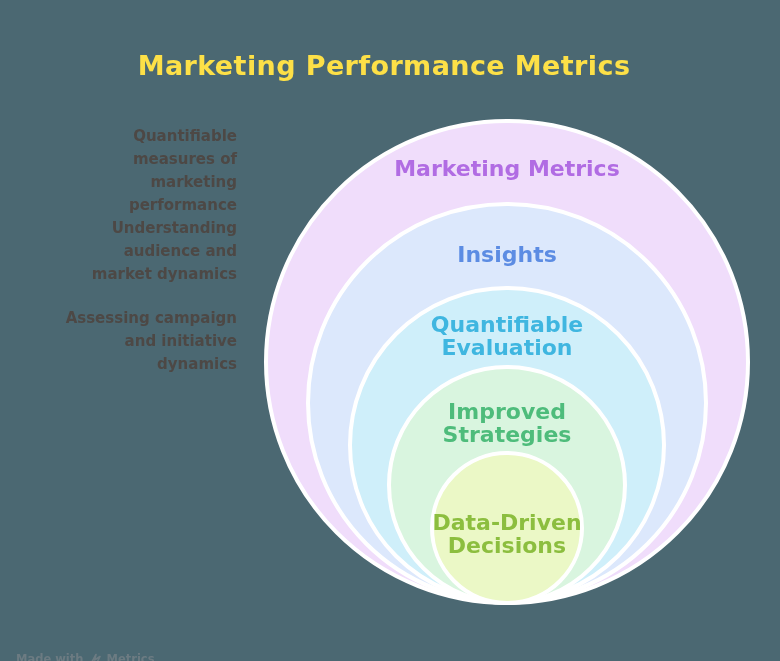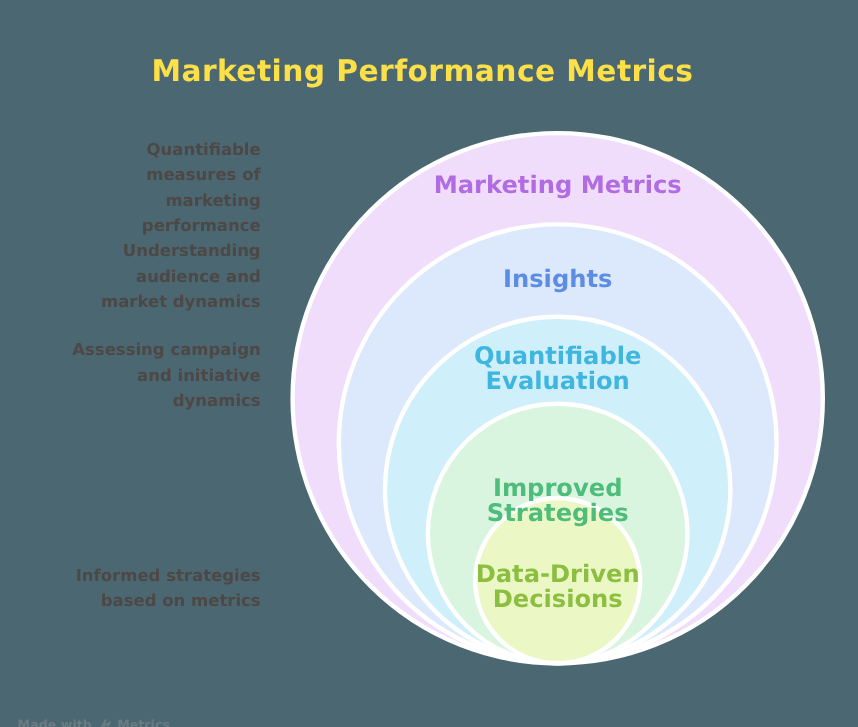--- a/index.html
+++ b/index.html
@@ -59,21 +59,21 @@
     width: 300px;
     text-align: center;
     font-size: 22px;
     font-weight: bold;
     line-height: 23px;
     white-space: pre-line;
   }
   .label-0 { top: 157px; }
   .label-1 { top: 243px; }
   .label-2 { top: 313px; }
-  .label-3 { top: 400px; margin-top: 33px; }
+  .label-3 { top: 400px; }
   .label-4 { top: 511px; }
 
   .watermark {
     position: absolute;
     left: 16px;
     top: 624px;
     display: flex;
     align-items: center;
     gap: 5px;
     font-size: 11.5px;
@@ -93,22 +93,20 @@
   <div class="ann ann-0">Quantifiable
 measures of
 marketing
 performance</div>
   <div class="ann ann-1">Understanding
 audience and
 market dynamics</div>
   <div class="ann ann-2">Assessing campaign
 and initiative
 dynamics</div>
-  <div class="ann ann-4">Informed strategies
-based on metrics</div>
 
   <div class="ring ring-0" style="background: rgb(240, 221, 251);"></div>
   <div class="ring ring-1" style="background: rgb(220, 232, 252);"></div>
   <div class="ring ring-2" style="background: rgb(207, 239, 250);"></div>
   <div class="ring ring-3" style="background: rgb(217, 245, 223);"></div>
   <div class="ring ring-4" style="background: rgb(235, 248, 198);"></div>
 
   <div class="ring-label label-0" style="color: rgb(177, 108, 227);">Marketing Metrics</div>
   <div class="ring-label label-1" style="color: rgb(92, 140, 227);">Insights</div>
   <div class="ring-label label-2" style="color: rgb(63, 182, 224);">Quantifiable

